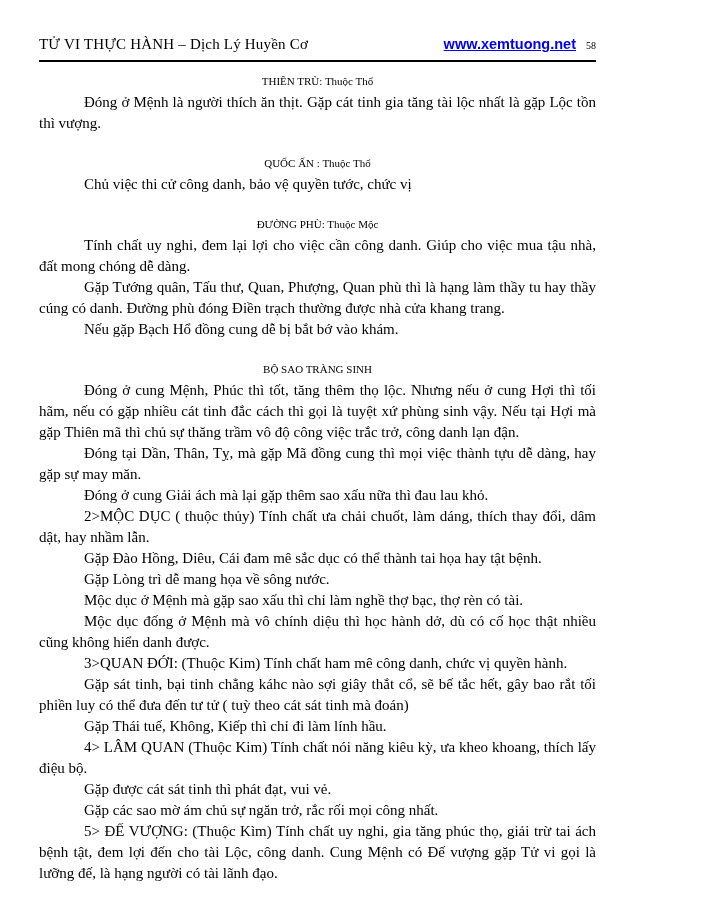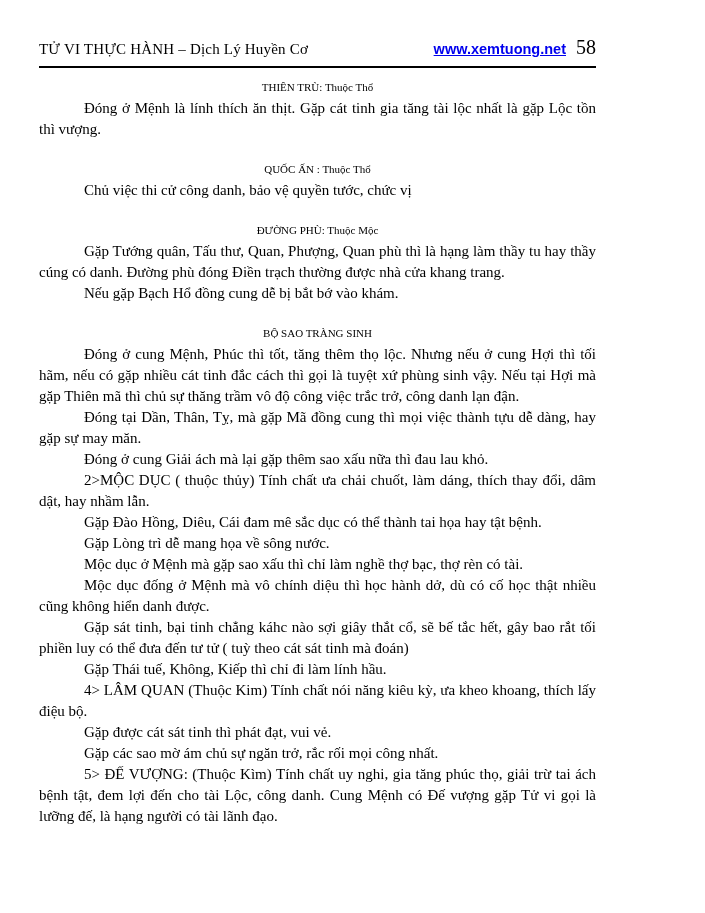--- a/index.html
+++ b/index.html
@@ -24,21 +24,21 @@
   }
   .page-header .left { letter-spacing: 0.2px; }
   .page-header .right { display: flex; align-items: baseline; gap: 10px; margin-left: 8px; }
   .site-link {
     font-family: "Liberation Sans", sans-serif;
     font-weight: bold;
     font-size: 14.5px;
     text-decoration: underline;
     cursor: pointer;
   }
-  .page-num { font-size: 20px; }
+  .page-num { font-size: 10px; }
   .header-rule {
     border: none;
     border-top: 2px solid #000000;
     margin: 7px 0 0 0;
   }
   .doc-body { font-size: 15px; line-height: 21px; }
   .section-heading {
     font-size: 11px;
     font-weight: normal;
     text-align: center;
@@ -64,44 +64,46 @@
       <span class="page-num">58</span>
     </span>
   </div>
 
   <hr class="header-rule">
 
   <div class="doc-body">
 
     <div class="section">
       <h2 class="section-heading">THIÊN TRÙ: Thuộc Thổ</h2>
-      <p>Đóng ở Mệnh là lính thích ăn thịt. Gặp cát tinh gia tăng tài lộc nhất là gặp Lộc tồn thì vượng.</p>
+      <p>Đóng ở Mệnh là người thích ăn thịt. Gặp cát tinh gia tăng tài lộc nhất là gặp Lộc tồn thì vượng.</p>
     </div>
 
     <div class="section">
       <h2 class="section-heading">QUỐC ẤN :  Thuộc Thổ</h2>
       <p>Chủ việc thi cử công danh, bảo vệ quyền tước, chức vị</p>
     </div>
 
     <div class="section">
       <h2 class="section-heading">ĐƯỜNG PHÙ:  Thuộc Mộc</h2>
+      <p>Tính chất uy nghi, đem lại lợi cho việc cần  công danh. Giúp cho việc mua tậu nhà, đất mong chóng dễ dàng.</p>
       <p>Gặp Tướng quân, Tấu thư, Quan, Phượng, Quan phù thì là hạng làm thầy tu hay thầy cúng có danh. Đường phù đóng Điền trạch thường được nhà cửa khang trang.</p>
       <p>Nếu gặp Bạch Hổ đồng cung dễ bị bắt bớ vào khám.</p>
     </div>
 
     <div class="section">
       <h2 class="section-heading">BỘ SAO TRÀNG SINH</h2>
       <p>Đóng ở cung Mệnh, Phúc thì tốt, tăng thêm thọ lộc. Nhưng nếu ở cung Hợi thì tối hãm, nếu có gặp nhiều cát tinh đắc cách thì gọi là tuyệt xứ phùng sinh vậy. Nếu tại Hợi mà gặp Thiên mã thì chủ sự thăng trầm vô độ công việc trắc trở, công danh lạn đận.</p>
       <p>Đóng tại Dần, Thân, Tỵ, mà gặp Mã đồng cung thì mọi việc thành tựu dễ dàng, hay gặp sự may măn.</p>
       <p>Đóng ở cung Giải ách mà lại gặp thêm sao xấu nữa thì đau lau khỏ.</p>
       <p>2&gt;MỘC DỤC ( thuộc thủy) Tính chất ưa chải chuốt, làm dáng, thích thay đổi, dâm dật, hay nhầm lẫn.</p>
       <p>Gặp Đào Hồng, Diêu, Cái đam mê sắc dục có thể thành tai họa hay tật bệnh.</p>
       <p>Gặp Lòng trì dễ mang họa về sông nước.</p>
       <p>Mộc dục ở Mệnh mà gặp sao xấu thì chỉ làm nghề thợ bạc, thợ rèn có tài.</p>
       <p>Mộc dục đống ở Mệnh mà vô chính diệu thì học hành dở, dù có cố học thật nhiều cũng không hiển danh được.</p>
+      <p>3&gt;QUAN ĐỚI: (Thuộc Kim) Tính chất ham mê công danh, chức vị quyền hành.</p>
       <p>Gặp sát tinh, bại tinh chẳng káhc nào sợi giây thắt cổ, sẽ bế tắc hết, gây bao rắt tối phiền luy có thể đưa đến tư tử ( tuỳ theo cát sát tinh mà đoán)</p>
       <p>Gặp Thái tuế, Không, Kiếp thì chỉ đi làm lính hầu.</p>
       <p>4&gt; LÂM QUAN (Thuộc Kim) Tính chất nói năng kiêu kỳ, ưa kheo khoang, thích lấy điệu bộ.</p>
       <p>Gặp được cát sát tinh thì phát đạt, vui vẻ.</p>
       <p>Gặp các sao mờ ám chủ sự ngăn trở, rắc rối mọi công nhất.</p>
       <p>5&gt; ĐẾ VƯỢNG: (Thuộc Kìm) Tính chất uy nghi, gia tăng phúc thọ, giải trừ tai ách bệnh tật, đem lợi đến cho tài Lộc, công danh. Cung Mệnh có Đế vượng gặp Tử vi gọi là lưỡng đế, là hạng người có tài  lãnh đạo.</p>
     </div>
 
   </div>
 </div>

